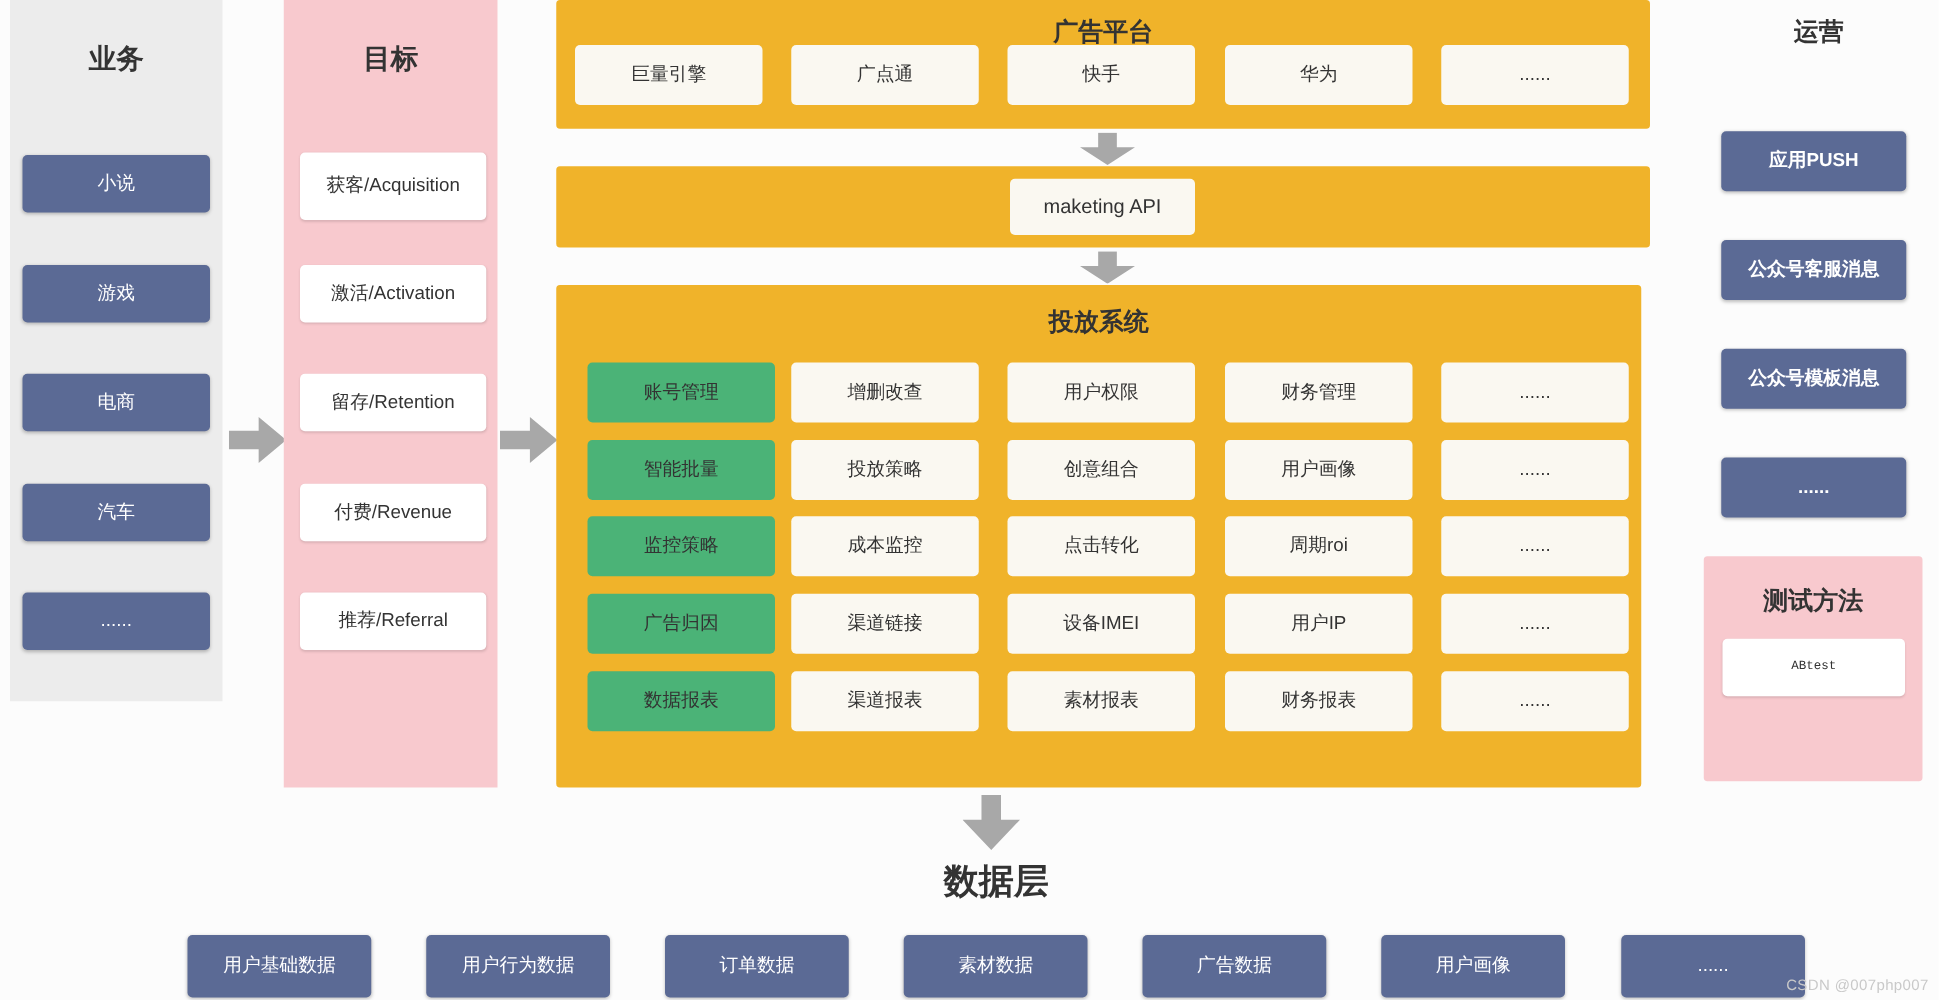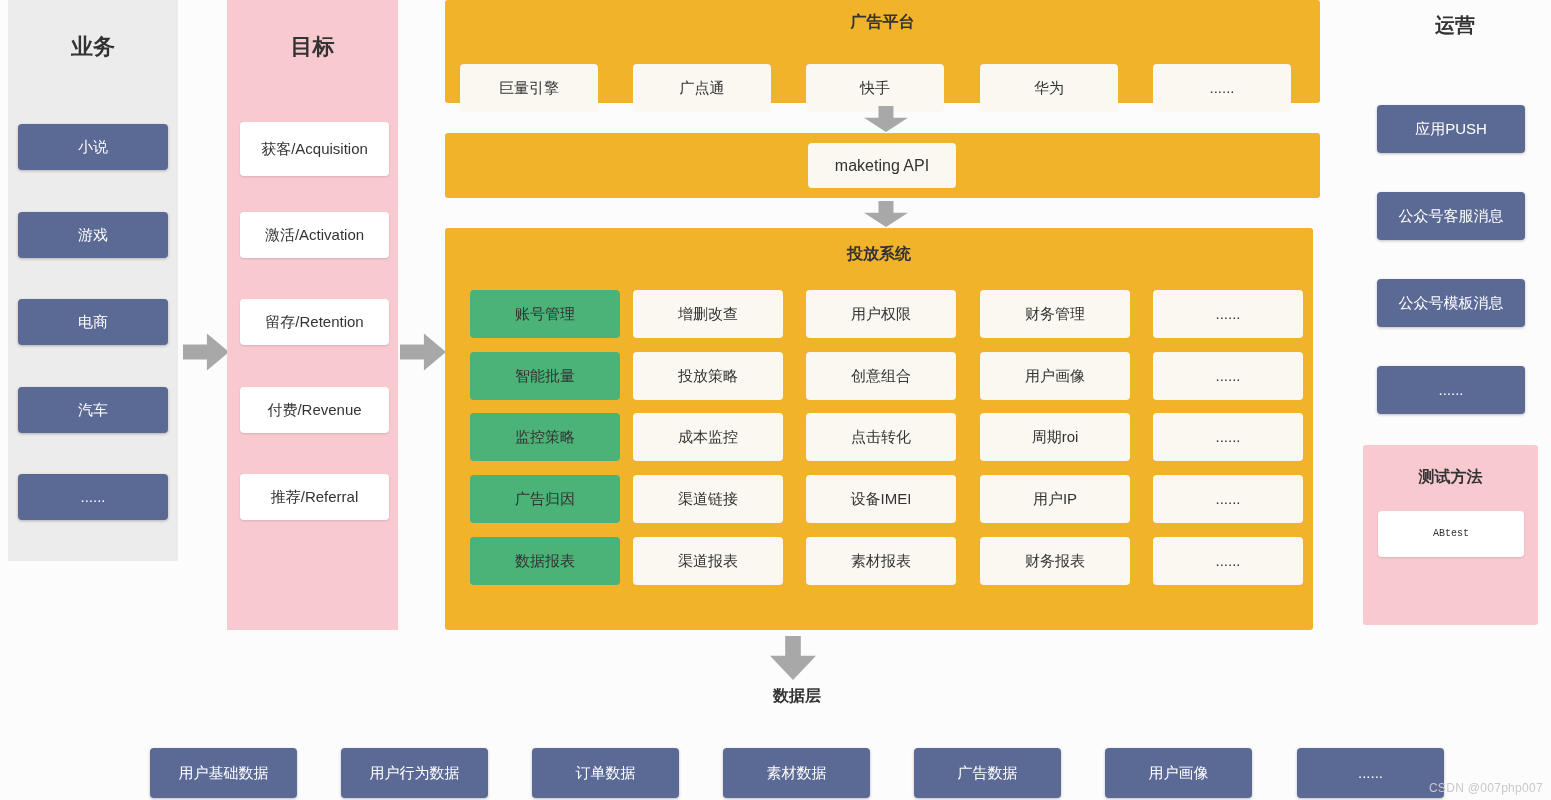--- a/index.html
+++ b/index.html
@@ -21,21 +21,21 @@
     font-size:22px;
     font-weight:bold;
     color:#333;
     top:32px;
     left:0;
   }
   .panel-title {
     position:absolute;
     width:100%;
     text-align:center;
-    font-size:16px;
+    font-size:20px;
     font-weight:bold;
     color:#333;
     left:0;
   }
   .box {
     position:absolute;
     display:flex;
     align-items:center;
     justify-content:center;
     text-align:center;
@@ -75,34 +75,34 @@
     clip-path:polygon(0 33%, 52% 33%, 52% 8%, 100% 50%, 52% 92%, 52% 67%, 0 67%);
   }
   .arrow-down {
     position:absolute;
     background:#a8a8a8;
     clip-path:polygon(33% 0, 67% 0, 67% 45%, 100% 45%, 50% 100%, 0 45%, 33% 45%);
   }
   
   .panel-yellow { position:absolute; background:#f0b32a; border-radius:3px; }
   #platform-panel { left:445px; top:0; width:875px; height:103px; }
-  .plat-item { top:64px; width:138px; height:48px; }
+  .plat-item { top:36px; width:150px; height:48px; }
   #api-bar { left:445px; top:133px; width:875px; height:65px; }
   #api-box { left:363px; top:10px; width:148px; height:45px; font-size:16px; }
   #delivery-panel { left:445px; top:228px; width:868px; height:402px; }
   .dg { width:150px; height:48px; }
   .dgc0{left:15px}.dgc1{left:188px}.dgc2{left:361px}.dgc3{left:535px}.dgc4{left:708px}
   .dgr0{top:62px}.dgr1{top:124px}.dgr2{top:185px}.dgr3{top:247px}.dgr4{top:309px}
   .pc0{left:15px}.pc1{left:188px}.pc2{left:361px}.pc3{left:535px}.pc4{left:708px}
   
-  #data-layer-title { position:absolute; left:717px; top:686px; width:160px; text-align:center; font-size:16px; font-weight:bold; color:#333; }
+  #data-layer-title { position:absolute; left:717px; top:686px; width:160px; text-align:center; font-size:28px; font-weight:bold; color:#333; }
   .db { top:748px; width:147px; height:50px; }
   
   #ops-title { position:absolute; left:1405px; top:12px; width:100px; text-align:center; font-size:20px; font-weight:bold; color:#333; }
-  .ops-item { left:1377px; width:148px; height:48px; }
+  .ops-item { left:1377px; width:148px; height:48px;font-weight:bold; }
   
   #test-panel { position:absolute; left:1363px; top:445px; width:175px; height:180px; background:#f8c9ce; border-radius:3px;font-family:Liberation Mono, monospace; }
   #test-title { top:22px; }
   #abtest-box { left:15px; top:66px; width:146px; height:46px; font-size:10px; }
   
   #watermark { position:absolute; right:8px; top:781px; font-size:12px; color:#c9c9c9; letter-spacing:0.3px; }
 </style>
 </head>
 <body>
 

